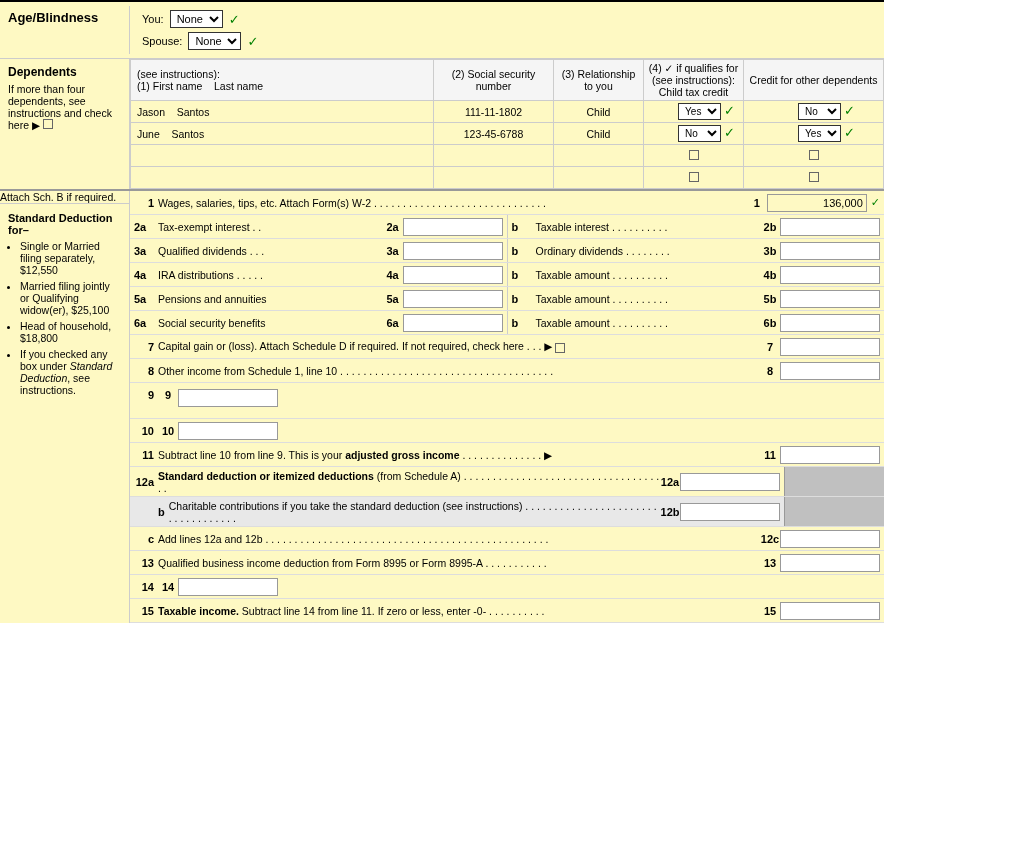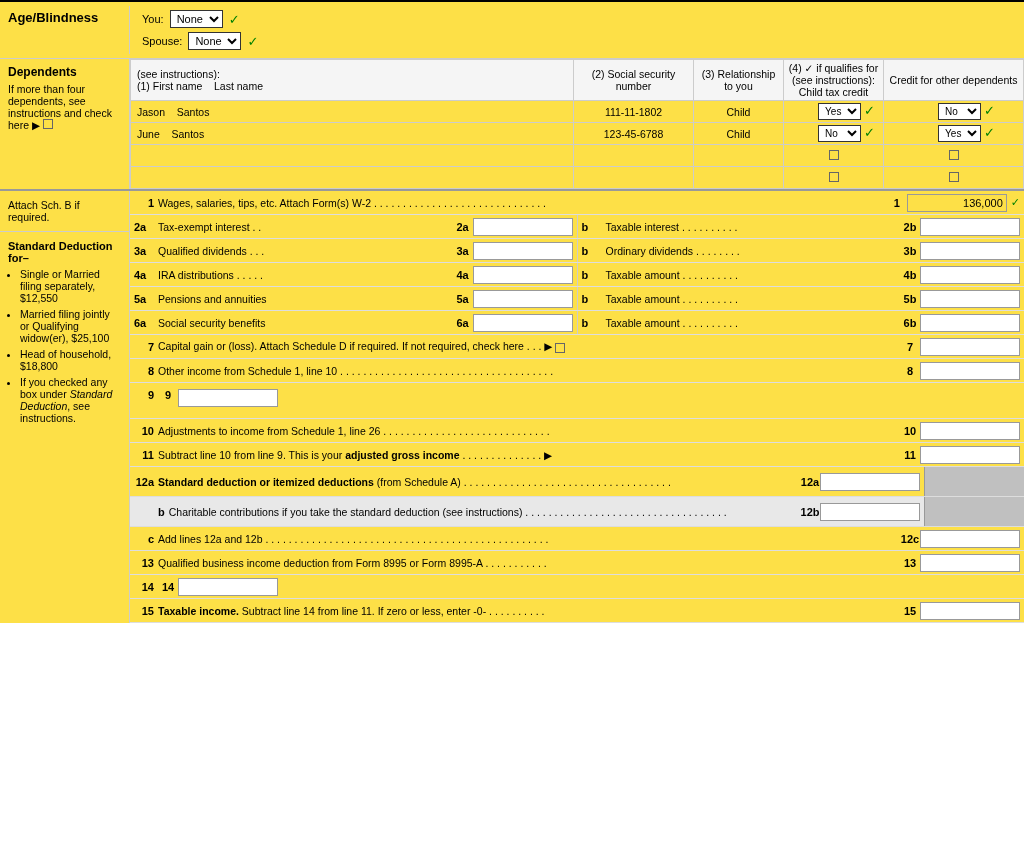--- a/index.html
+++ b/index.html
@@ -1,18 +1,18 @@
 <!DOCTYPE html>
 <html><head>
   <meta charset="utf-8">
   <style>
     * { box-sizing: border-box; margin: 0; padding: 0; }
     body { font-family: Arial, sans-serif; font-size: 11px; background: #fff; color: #000; }
     
-    .main-container { width: 1024px; background: #fde047; }
+    .main-container { width: 884px; background: #fef9c3; }
     
     
     .age-blindness-section {
       display: flex;
       border-bottom: 1px solid #ccc;
       padding: 4px 0;
     }
     .age-blindness-label {
       width: 130px;
       font-weight: bold;
@@ -75,21 +75,21 @@
     
     
     .form-body { display: flex; border-top: 1px solid #999; }
     
     .left-sidebar {
       width: 130px;
       border-right: 1px solid #ccc;
       font-size: 10.5px;
     }
     .sidebar-attach {
-      padding: 8px;
+      padding: 0;
       border-bottom: 1px solid #ccc;
       font-size: 10.5px;
     }
     .sidebar-standard {
       padding: 8px;
       font-size: 10.5px;
     }
     .sidebar-standard .std-title { font-weight: bold; font-size: 11px; }
     .sidebar-standard ul { padding-left: 12px; margin-top: 4px; }
     .sidebar-standard li { margin-bottom: 4px; }
@@ -378,21 +378,20 @@
       </div>
 
       <div class="form-line" style="align-items:flex-start; padding-top:4px; padding-bottom:4px; min-height:36px;">
         <span class="line-num" style="margin-top:2px;">9</span>
         <span class="line-field-num" style="margin-top:2px;">9</span>
         <input type="text" class="line-input" value="" style="margin-top: 2px;">
       </div>
 
       <div class="form-line">
         <span class="line-num">10</span>
-        <span class="line-label">Adjustments to income from Schedule 1, line 26 . . . . . . . . . . . . . . . . . . . . . . . . . . . . .</span>
         <span class="line-field-num">10</span>
         <input type="text" class="line-input" value="" style="">
       </div>
 
       <div class="form-line">
         <span class="line-num">11</span>
         <span class="line-label">Subtract line 10 from line 9. This is your <b>adjusted gross income</b> . . . . . . . . . . . . . . ▶</span>
         <span class="line-field-num">11</span>
         <input type="text" class="line-input" value="" style="">
       </div>

